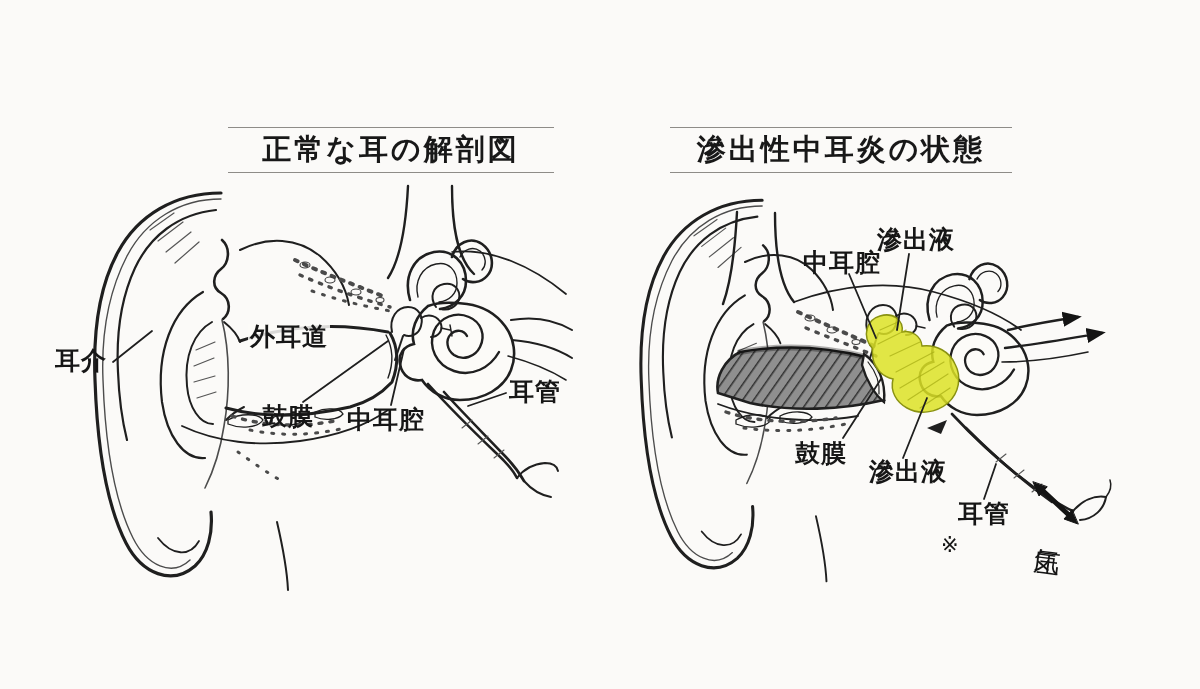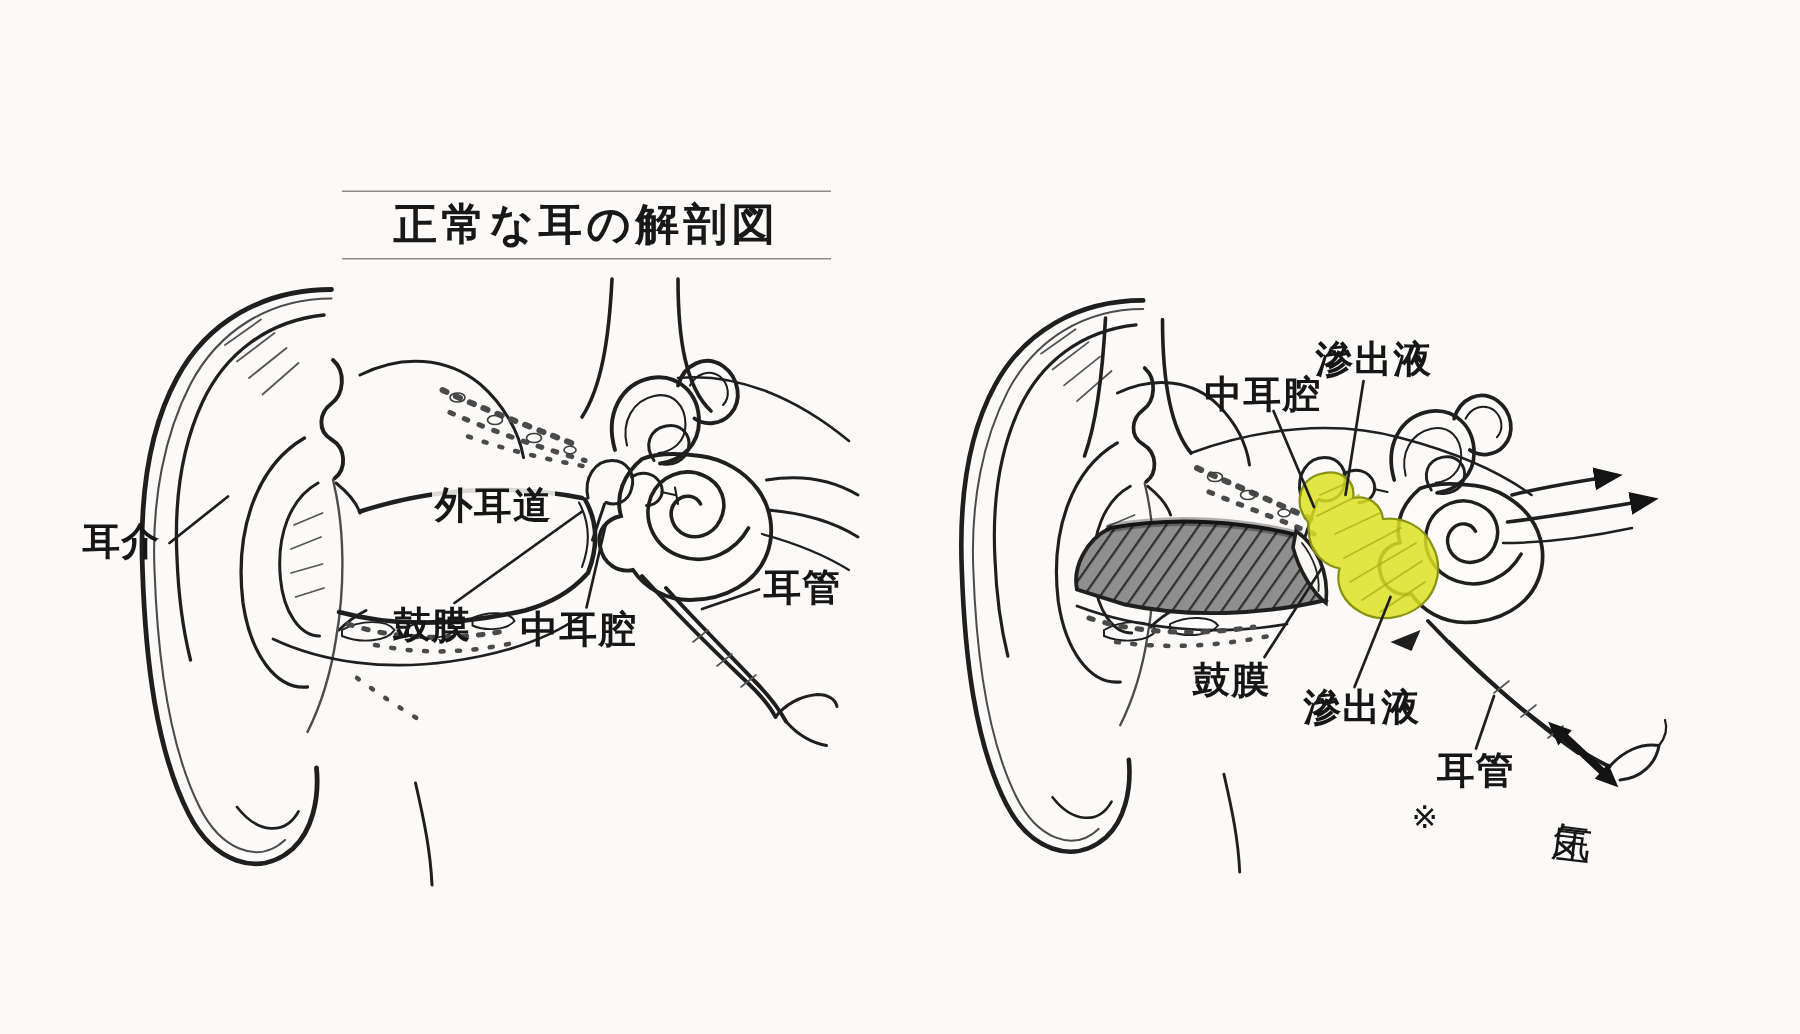--- a/index.html
+++ b/index.html
@@ -14,21 +14,21 @@
     border-top:1.5px solid #8e8c88; border-bottom:1.5px solid #8e8c88;
     display:flex; align-items:center; justify-content:center;
     font-size:29px; font-weight:700; letter-spacing:3px; color:#181818;
   }
   .title-left{left:228px; top:127px; width:326px;}
   .title-right{left:670px; top:127px; width:342px;}
   .lbl{
     position:absolute; font-size:25px; font-weight:700; color:#161616;
     letter-spacing:1px; white-space:nowrap; line-height:1;
   }
-  .halo{background:rgba(251,250,248,.85); padding:0 2px;margin-left:40px;}
+  .halo{background:rgba(251,250,248,.85); padding:0 2px;}
   .l-jikai{left:55px; top:350px;font-family:Liberation Mono, monospace;}
   .l-gaijidou{left:248px; top:324px;}
   .l-komaku{left:262px; top:404px;}
   .l-chuujikuu{left:347px; top:407px;}
   .l-jikan{left:509px; top:379px;}
   .r-chuujikuu{left:803px; top:250px;}
   .r-shin-top{left:877px; top:227px;}
   .r-komaku{left:795px; top:441px;}
   .r-shin-bottom{left:869px; top:459px;}
   .r-jikan{left:958px; top:501px;}
@@ -242,20 +242,21 @@
         <path d="M849,274 L876,338"></path>
         <path d="M909,254 L897,330"></path>
         <path d="M843,438 L881,379"></path>
         <path d="M903,458 L927,398"></path>
         <path d="M984,499 L996,464"></path>
       </g>
     </g>
   </svg>
 
   <div class="title-box title-left">正常な耳の解剖図</div>
+  <div class="title-box title-right">滲出性中耳炎の状態</div>
 
   <div class="lbl l-jikai">耳介</div>
   <div class="lbl l-gaijidou halo">外耳道</div>
   <div class="lbl l-komaku">鼓膜</div>
   <div class="lbl l-chuujikuu">中耳腔</div>
   <div class="lbl l-jikan">耳管</div>
 
   <div class="lbl r-chuujikuu">中耳腔</div>
   <div class="lbl r-shin-top">滲出液</div>
   <div class="lbl r-komaku">鼓膜</div>

